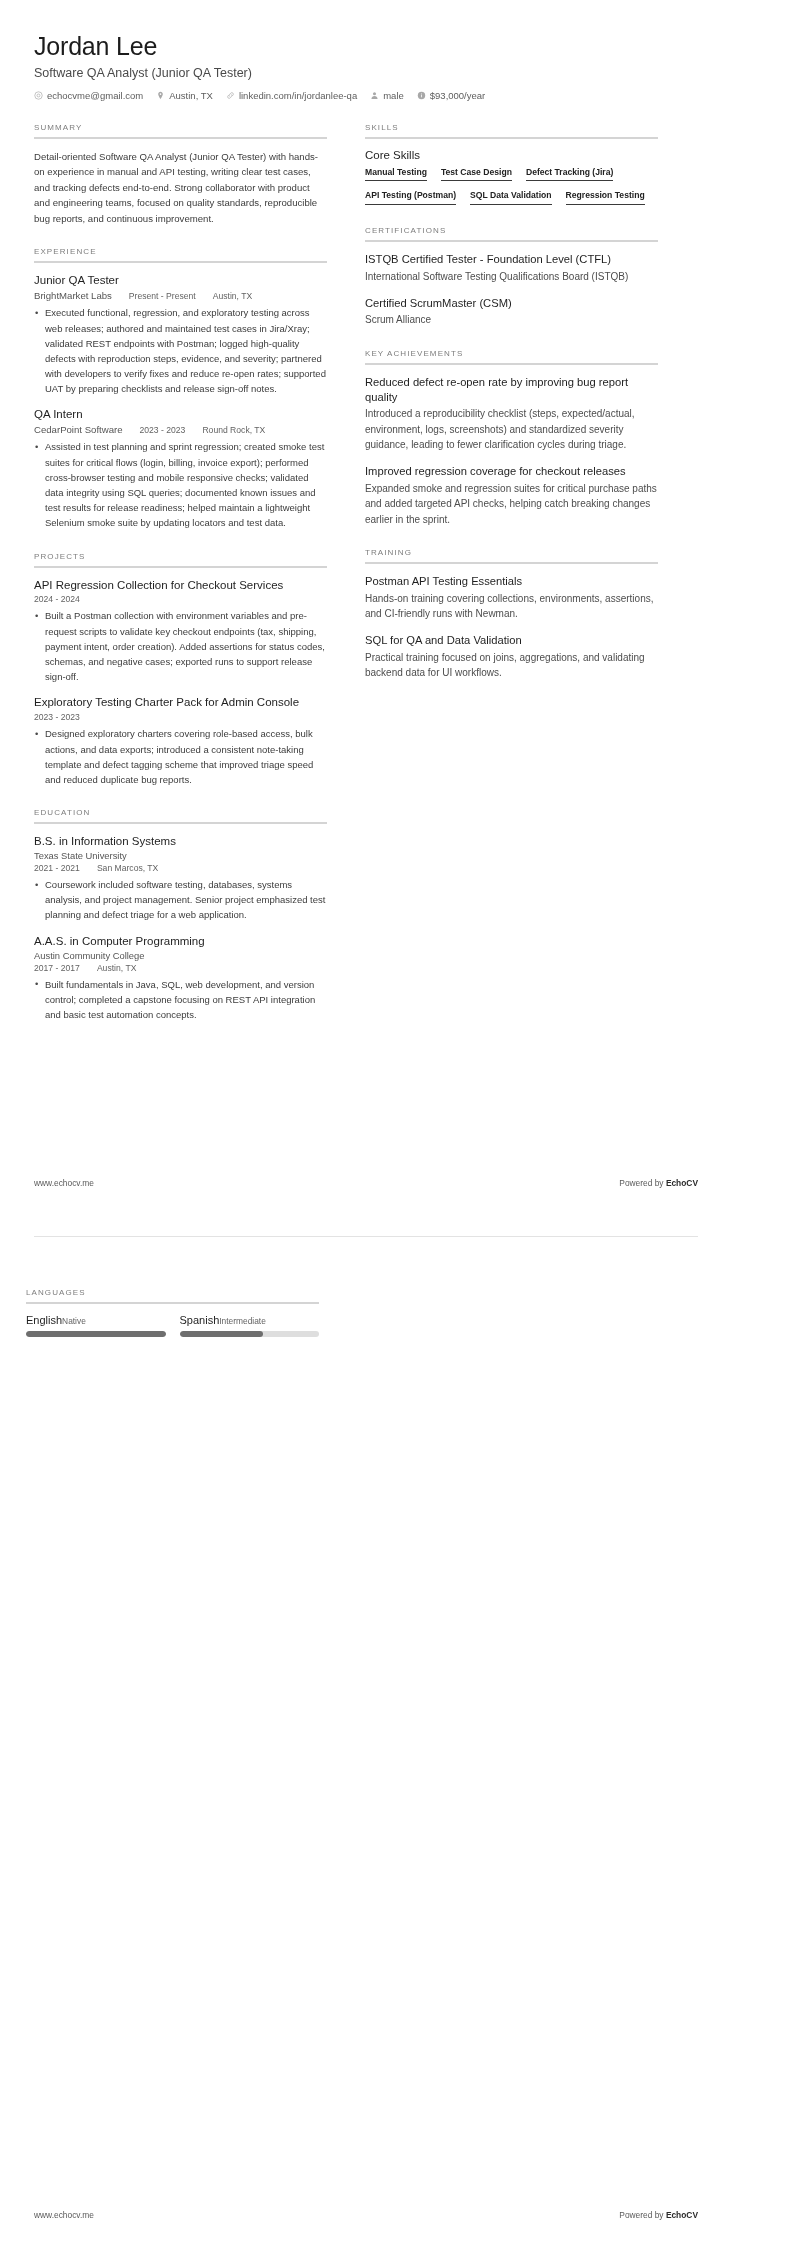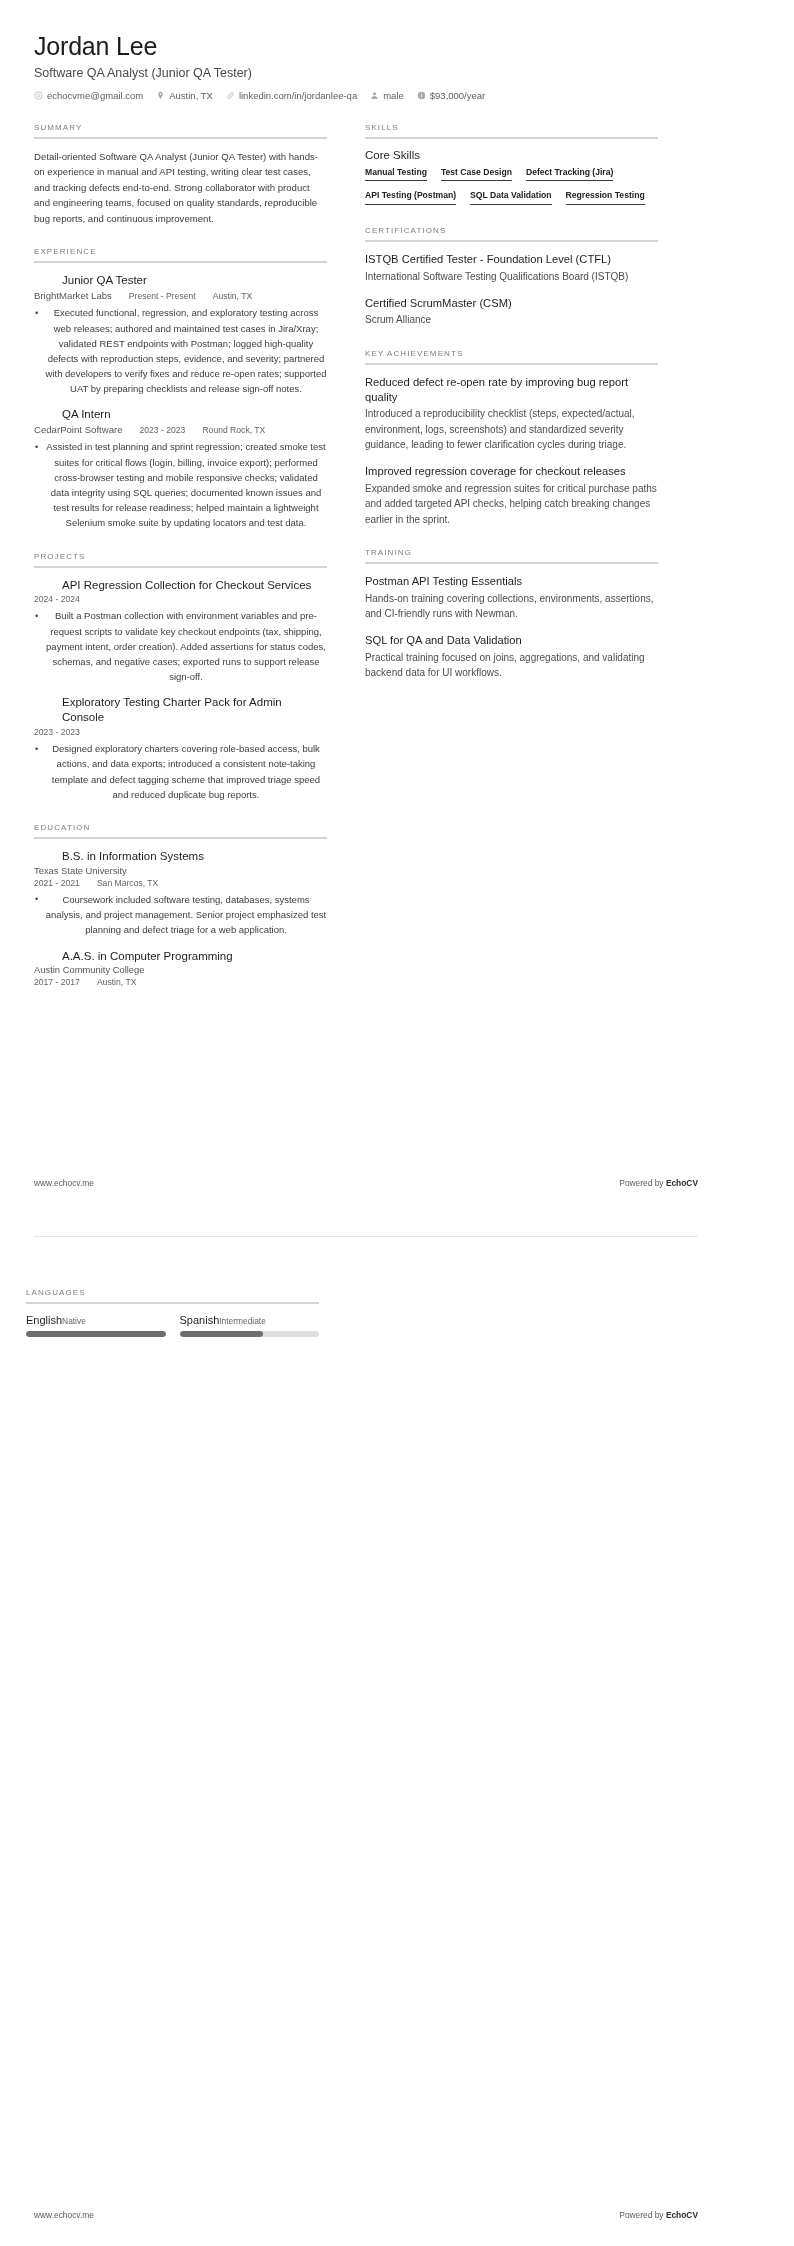--- a/index.html
+++ b/index.html
@@ -84,35 +84,34 @@
   }
 
   
   .entry { margin-bottom: 11px; }
   .entry:last-child { margin-bottom: 0; }
   .entry-title {
     font-size: 11.5px;
     color: #1f1f1f;
     font-weight: 400;
     line-height: 1.3;
-    margin-left: 28px;
   }
   .entry-meta {
     display: flex;
     flex-wrap: wrap;
     align-items: baseline;
     gap: 0 17px;
     margin-top: 2px;
   }
   .entry-org { font-size: 9.6px; color: #555555; }
   .entry-dates { font-size: 8.6px; color: #636363; }
   .entry-loc { font-size: 8.6px; color: #636363; }
   .entry-sub { font-size: 9.4px; color: #555555; margin-top: 1px; }
 
-  ul.bullets { list-style: none; margin-top: 4px; text-align: center; }
+  ul.bullets { list-style: none; margin-top: 4px; }
   ul.bullets li {
     position: relative;
     padding-left: 11px;
     font-size: 9.5px;
     line-height: 1.6;
     color: #3c3c3c;
     margin-bottom: 2px;
   }
   ul.bullets li::before {
     content: "•";
@@ -354,20 +353,23 @@
             </ul>
           </div>
 
           <div class="entry">
             <div class="entry-title">A.A.S. in Computer Programming</div>
             <div class="entry-sub">Austin Community College</div>
             <div class="entry-meta">
               <span class="entry-dates">2017 - 2017</span>
               <span class="entry-loc">Austin, TX</span>
             </div>
+            <ul class="bullets">
+              <li>Built fundamentals in Java, SQL, web development, and version control; completed a capstone focusing on REST API integration and basic test automation concepts.</li>
+            </ul>
           </div>
         </div>
 
       </div>
 
       <div class="col-right">
 
         <div class="sec">
           <div class="sec-title">SKILLS</div>
           <div class="sec-rule"></div>

